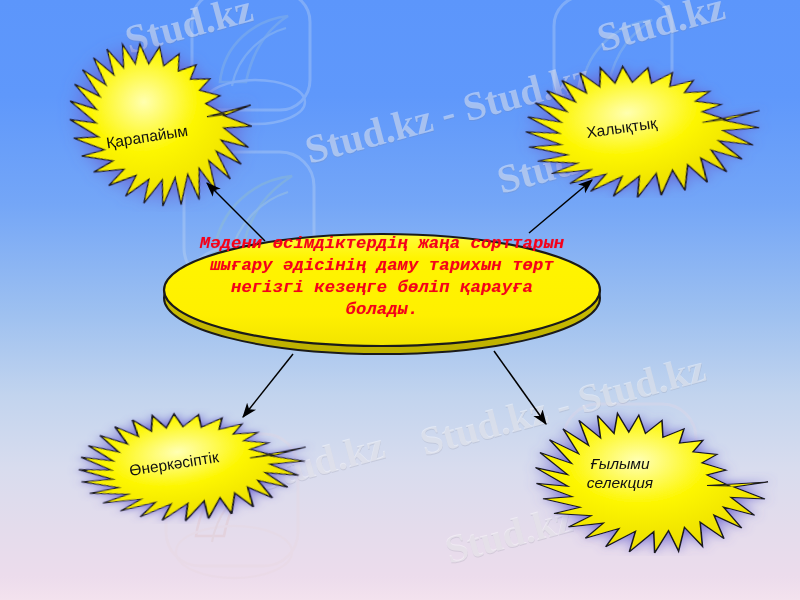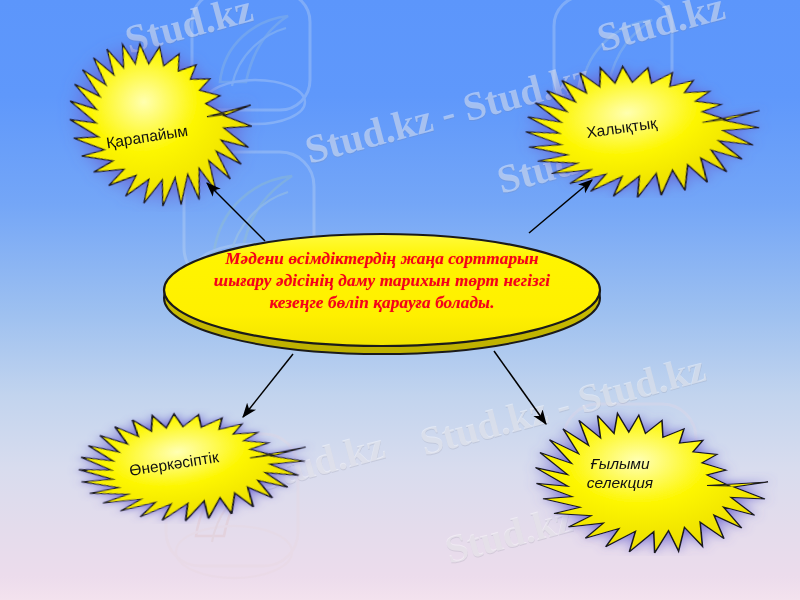--- a/index.html
+++ b/index.html
@@ -49,25 +49,25 @@
   #center-ellipse-wrap {
     position: absolute;
     left: 160px;
     top: 226px;
     width: 444px;
     height: 132px;
   }
   #center-text {
     position: absolute;
     left: 196px;
-    top: 248px;
+    top: 233px;
     width: 372px;
     text-align: center;
     color: #f6001a;
-    font-family: Liberation Serif, serif;
+    font-family: Liberation Mono, monospace;
     font-weight: bold;
     font-style: italic;
     font-size: 17.2px;
     line-height: 22px;
     letter-spacing: 0.1px;
     z-index: 6;
     text-shadow: 0 0 1px rgba(200,0,10,0.35);
   }
 
   

